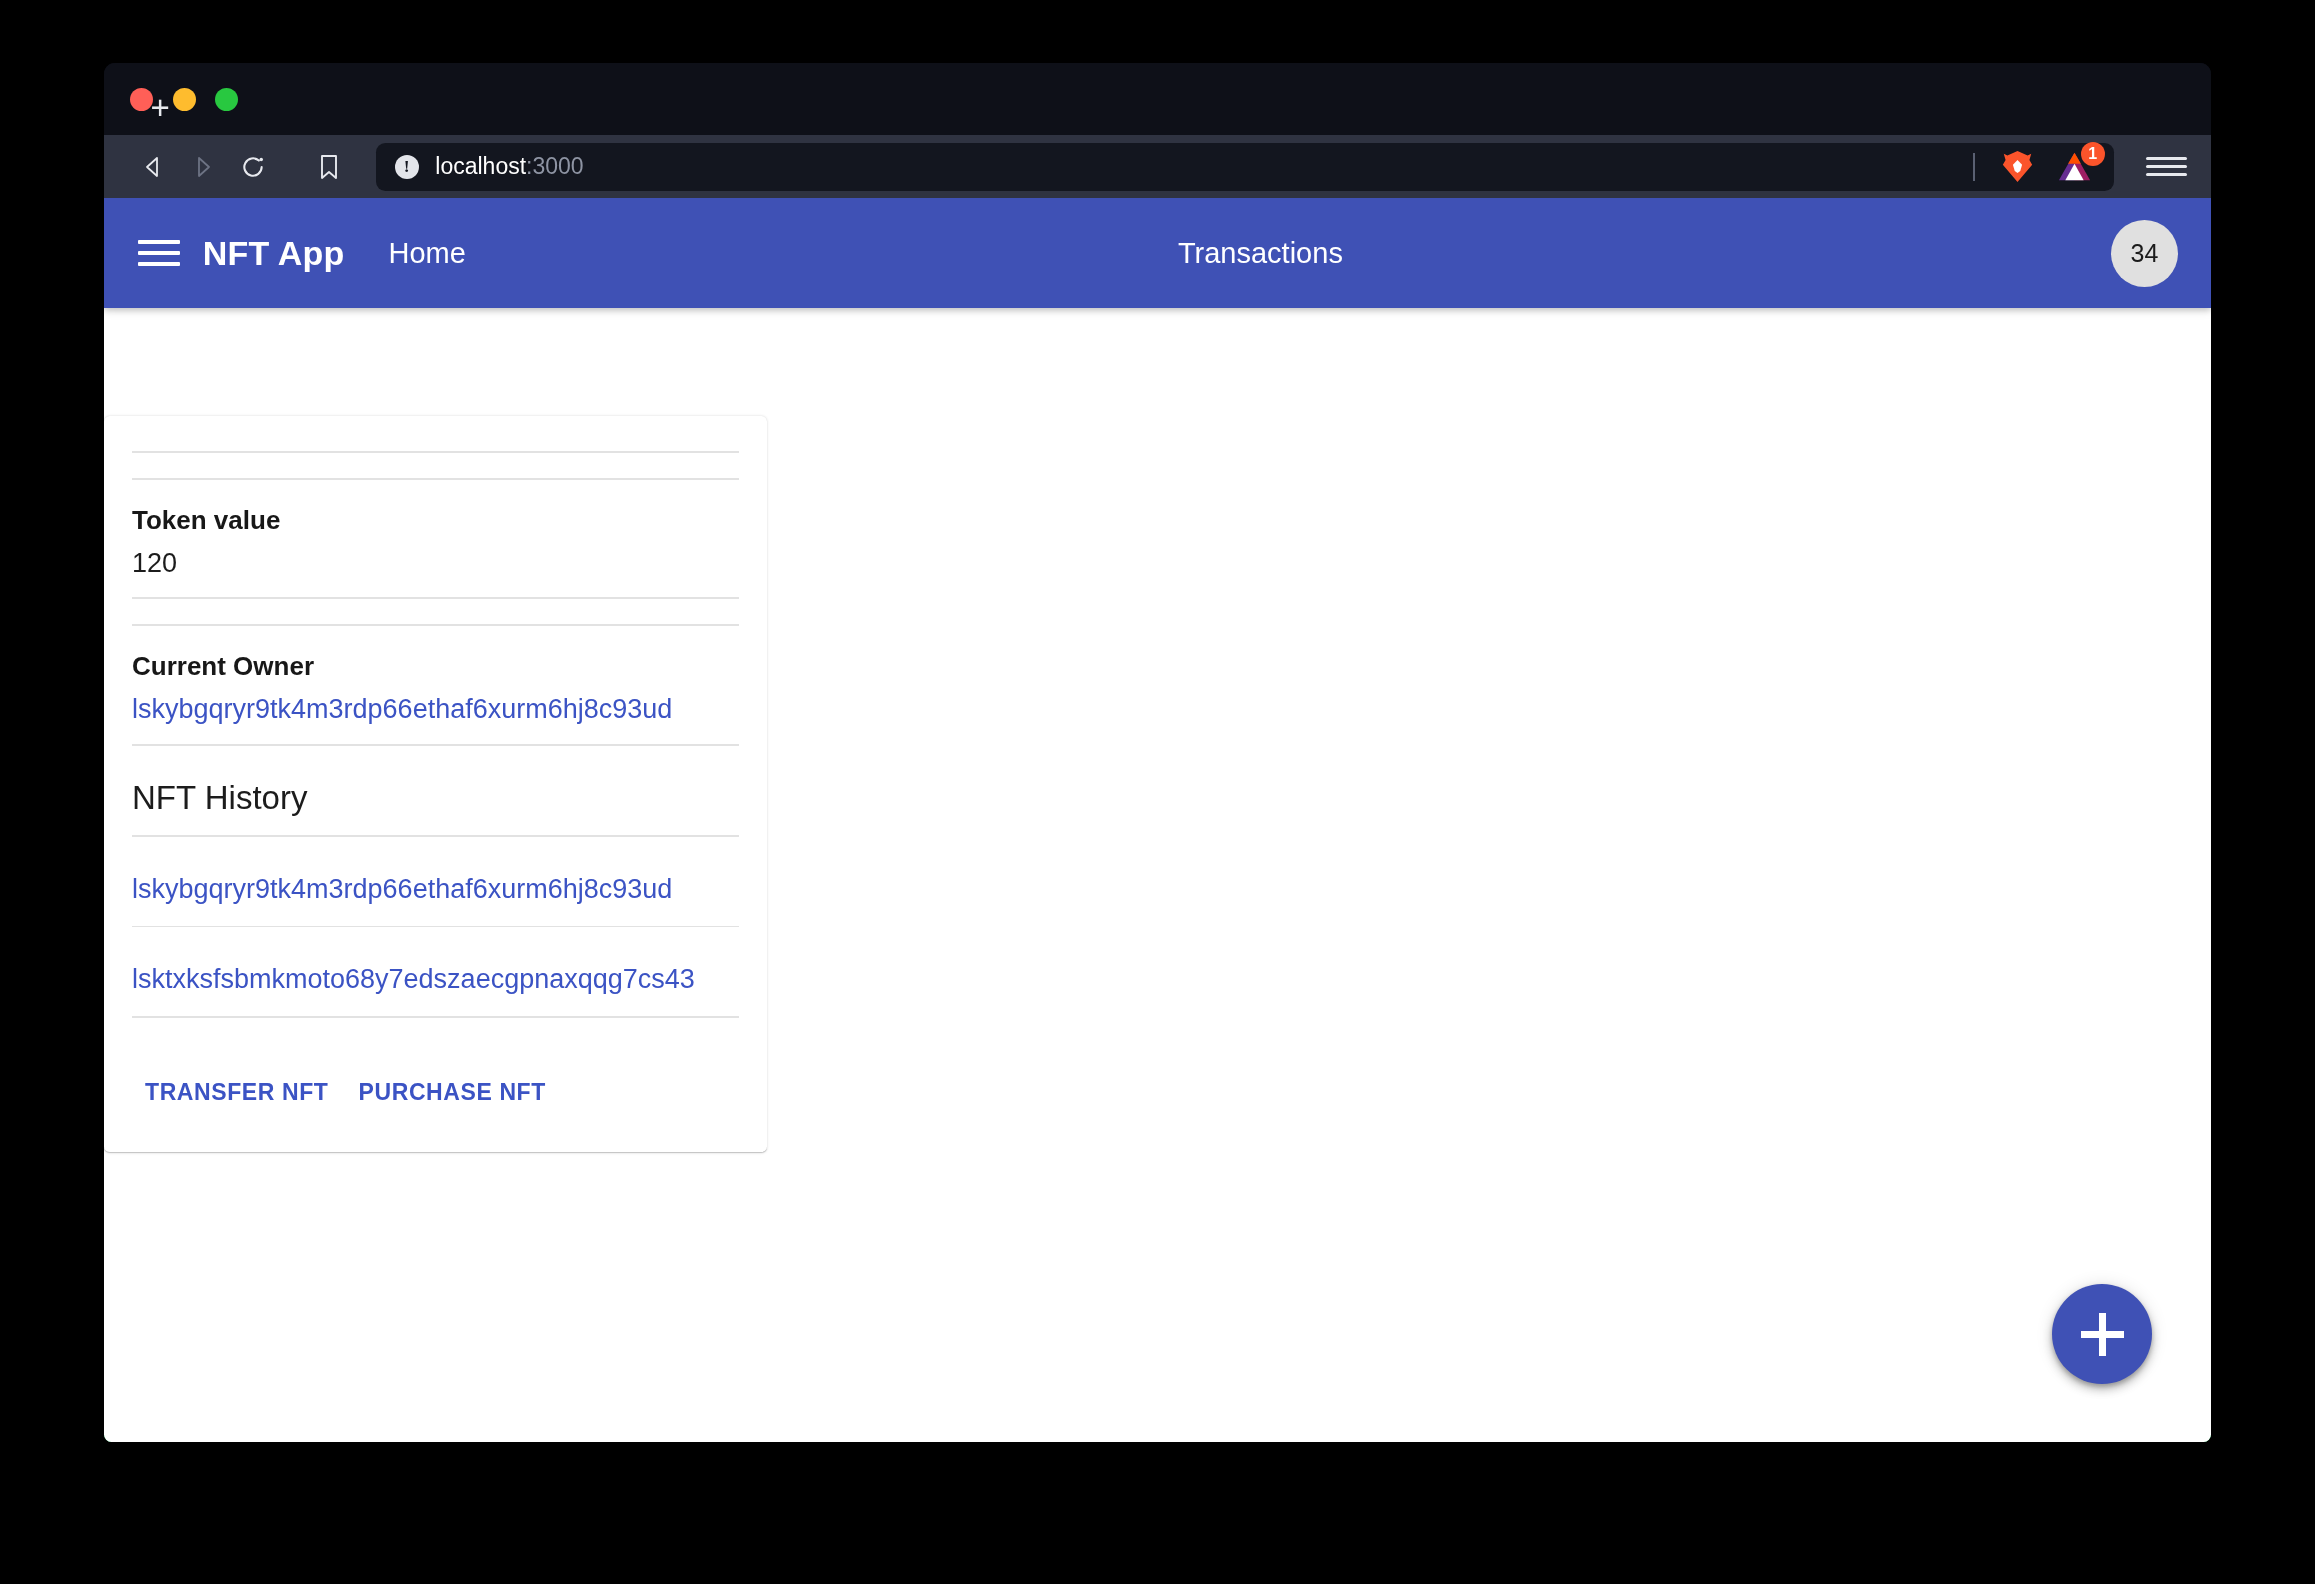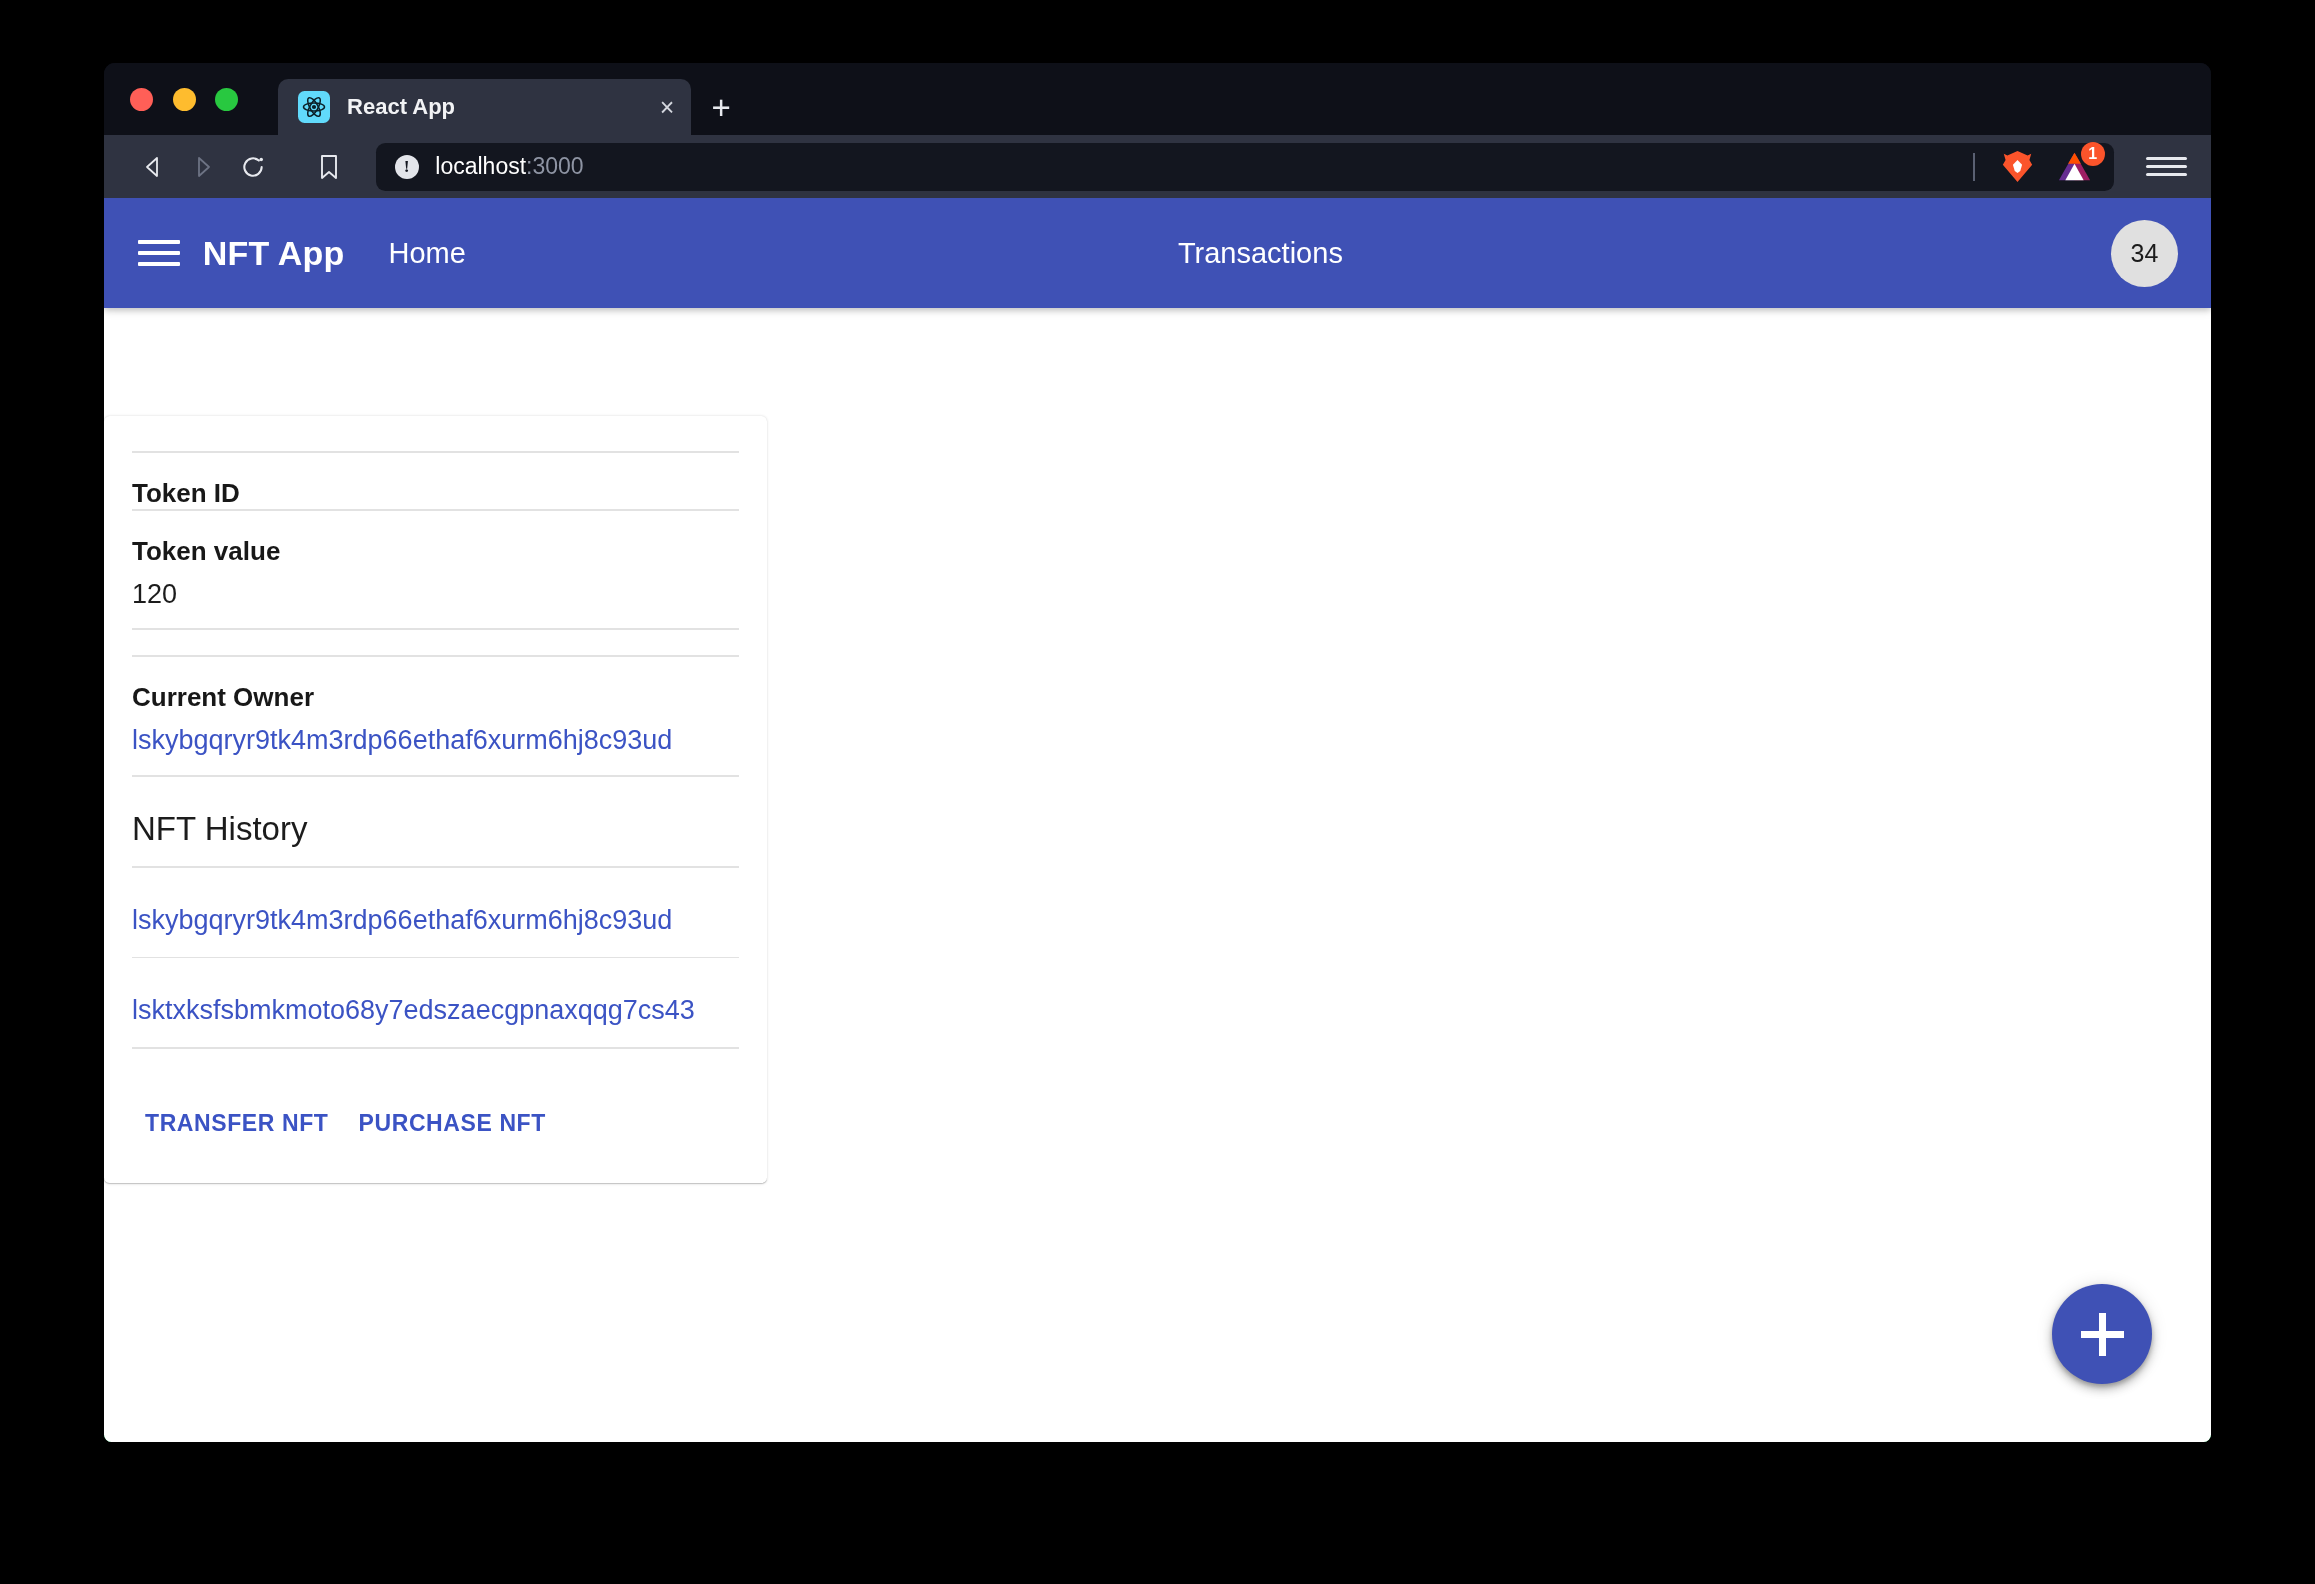--- a/index.html
+++ b/index.html
@@ -338,32 +338,20 @@
 
 <div class="browser-window">
 
   <div class="tab-strip">
     <div class="traffic-lights">
       <span class="tl tl-close"></span>
       <span class="tl tl-min"></span>
       <span class="tl tl-max"></span>
     </div>
 
-    <div class="tab">
-      <span class="tab-favicon">
-        <svg width="24" height="24" viewBox="0 0 24 24" aria-hidden="true">
-          <ellipse cx="12" cy="12" rx="10.5" ry="4" fill="none" stroke="#0b2028" stroke-width="1.5"></ellipse>
-          <ellipse cx="12" cy="12" rx="10.5" ry="4" fill="none" stroke="#0b2028" stroke-width="1.5" transform="rotate(60 12 12)"></ellipse>
-          <ellipse cx="12" cy="12" rx="10.5" ry="4" fill="none" stroke="#0b2028" stroke-width="1.5" transform="rotate(120 12 12)"></ellipse>
-          <circle cx="12" cy="12" r="2.1" fill="#0b2028"></circle>
-        </svg>
-      </span>
-      <span class="tab-title">React App</span>
-      <span class="tab-close">×</span>
-    </div>
 
     <span class="new-tab">+</span>
   </div>
 
   <div class="toolbar">
     <span class="nav-btn">
       <svg width="24" height="24" viewBox="0 0 24 24">
           <path d="M16 3 L6 12 L16 21 Z" fill="none" stroke="#e7e9ee" stroke-width="1.8" stroke-linejoin="round"></path>
         </svg>
     </span>
@@ -433,21 +421,20 @@
     </div>
 
     <div class="content">
 
       <div class="nft-card">
         <div class="card-inner">
 
           <div class="rule"></div>
 
           <div class="field">
-            <div class="field-label">Token ID</div>
           </div>
           <div class="rule"></div>
 
           <div class="field">
             <div class="field-label">Token value</div>
             <div class="field-value">120</div>
           </div>
           <div class="rule"></div>
 
           <div class="field">

